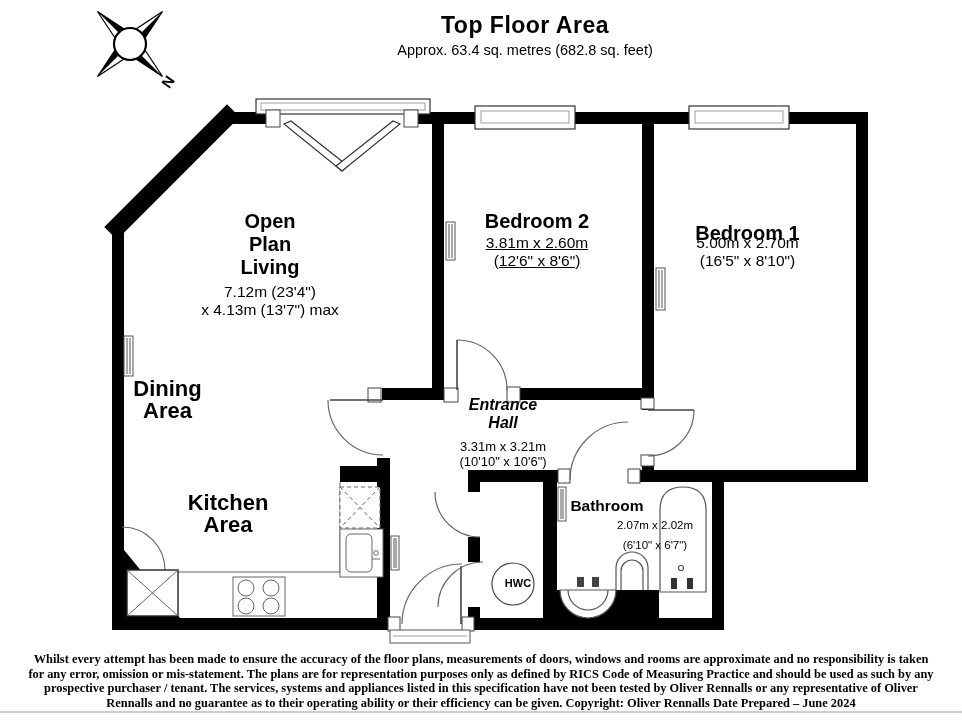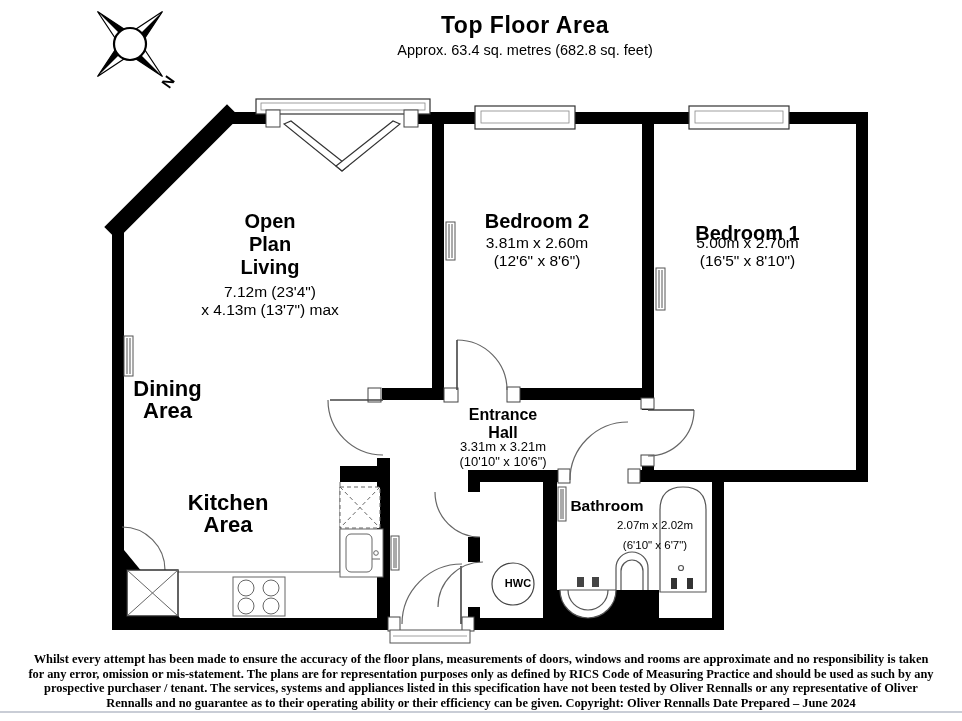--- a/index.html
+++ b/index.html
@@ -220,26 +220,26 @@
   <div class="lbl nm-lg" style="left:165px;top:210px;width:210px;">Open
 Plan
 Living</div>
   <div class="lbl dm-lg" style="left:150px;top:283px;width:240px;">7.12m (23'4")
 x 4.13m (13'7") max</div>
   <div class="lbl nm-md" style="left:110px;top:378px;width:115px;">Dining
 Area</div>
   <div class="lbl nm-md" style="left:168px;top:492px;width:120px;">Kitchen
 Area</div>
   <div class="lbl nm-lg" style="left:437px;top:210px;width:200px;">Bedroom 2</div>
-  <div class="lbl dm-lg" style="left:437px;top:234px;width:200px;">3.81m x 2.60m
+  <div class="lbl dm-lg" style="left:437px;top:234px;width:200px;text-decoration:underline;">3.81m x 2.60m
 (12'6" x 8'6")</div>
   <div class="lbl nm-lg" style="left:645px;top:210px;width:205px;margin-top:12px;">Bedroom 1</div>
   <div class="lbl dm-lg" style="left:645px;top:234px;width:205px;">5.00m x 2.70m
 (16'5" x 8'10")</div>
-  <div class="lbl nm-sm" style="left:418px;top:406px;width:170px;">Entrance
+  <div class="lbl nm-sm" style="left:418px;top:396px;width:170px;font-style:italic;">Entrance
 Hall</div>
   <div class="lbl dm-sm" style="left:408px;top:439px;width:190px;">3.31m x 3.21m
 (10'10" x 10'6")</div>
   <div class="lbl nm-xs" style="left:543px;top:497px;width:128px;">Bathroom</div>
   <div class="lbl dm-xs" style="left:543px;top:515px;width:128px;">2.07m x 2.02m
 (6'10" x 6'7")</div>
   <div class="lbl hwc" style="left:492px;top:577px;width:52px;">HWC</div>
 
   <div class="footer">
     <div>Whilst every attempt has been made to ensure the accuracy of the floor plans, measurements of doors, windows and rooms are approximate and no responsibility is taken</div>

